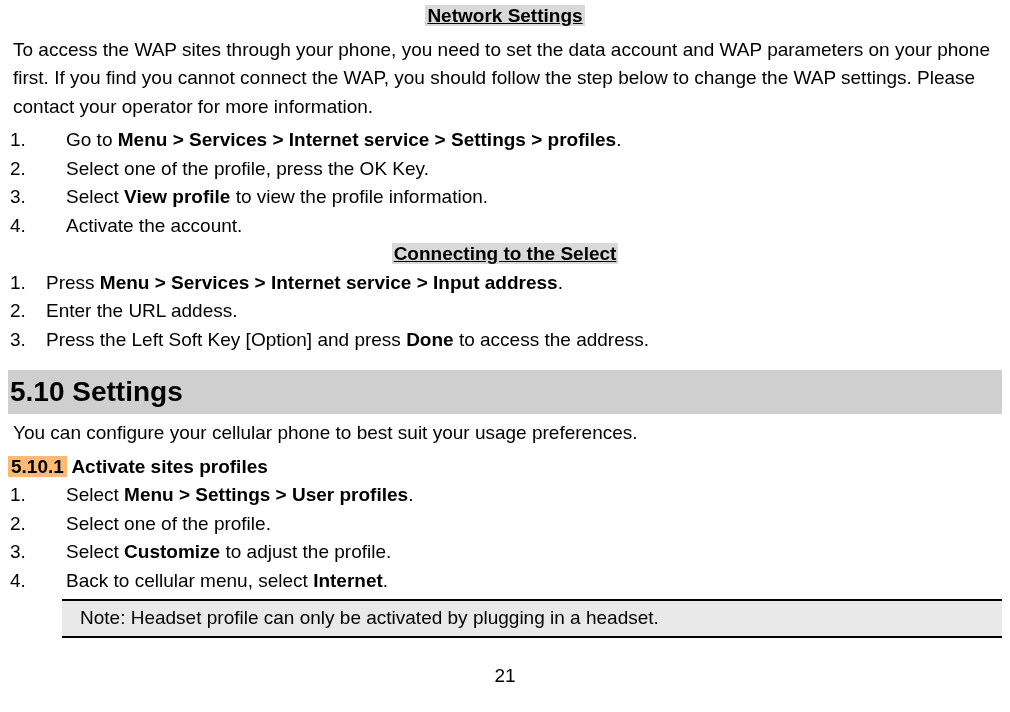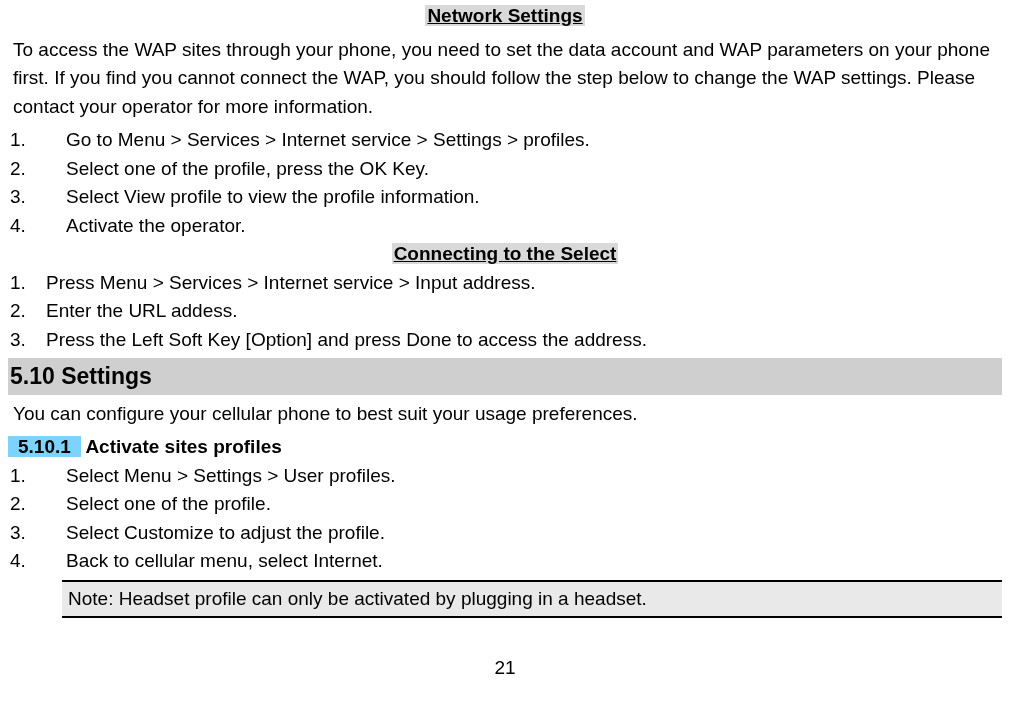--- a/index.html
+++ b/index.html
@@ -36,46 +36,46 @@
     flex: 0 0 56px;
     padding-left: 2px;
   }
   .num-narrow {
     flex: 0 0 36px;
     padding-left: 2px;
   }
   .li-text {
     flex: 1;
   }
-  .b { font-weight: normal; }
+  .b { font-weight: bold; }
   .section-bar {
     background: #cfcfcf;
-    font-size: 23px;
+    font-size: 28px;
     font-weight: bold;
     padding: 1px 2px;
-    margin-top: 4px;
+    margin-top: 16px;
   }
   .sub-row {
     font-weight: bold;
     margin: 2px 0 0 0;
   }
   .sub-num {
-    background: #7dd3fc;
-    padding: 0 10px;
+    background: #fdba74;
+    padding: 0 3px;
   }
   .note-box {
     margin: 4px 0 0 54px;
     border-top: 2px solid #000;
     border-bottom: 2px solid #000;
     background: #e9e9e9;
-    padding: 3px 6px;
+    padding: 3px 18px;
   }
   .page-num {
     text-align: center;
-    margin-top: 36px;
+    margin-top: 24px;
     font-size: 19px;
   }
 </style>
 </head>
 <body>
 
 <div class="h-center">
   <span class="h-title">Network Settings</span>
 </div>
 
@@ -89,21 +89,21 @@
   <div class="list-row">
     <div class="num-wide">2.</div>
     <div class="li-text">Select one of the profile, press the OK Key.</div>
   </div>
   <div class="list-row">
     <div class="num-wide">3.</div>
     <div class="li-text"><span>Select </span><span class="b">View profile</span><span> to view the profile information.</span></div>
   </div>
   <div class="list-row">
     <div class="num-wide">4.</div>
-    <div class="li-text">Activate the operator.</div>
+    <div class="li-text">Activate the account.</div>
   </div>
 </div>
 
 <div class="h-center">
   <span class="h-title">Connecting to the Select</span>
 </div>
 
 <div class="list">
   <div class="list-row">
     <div class="num-narrow">1.</div>

